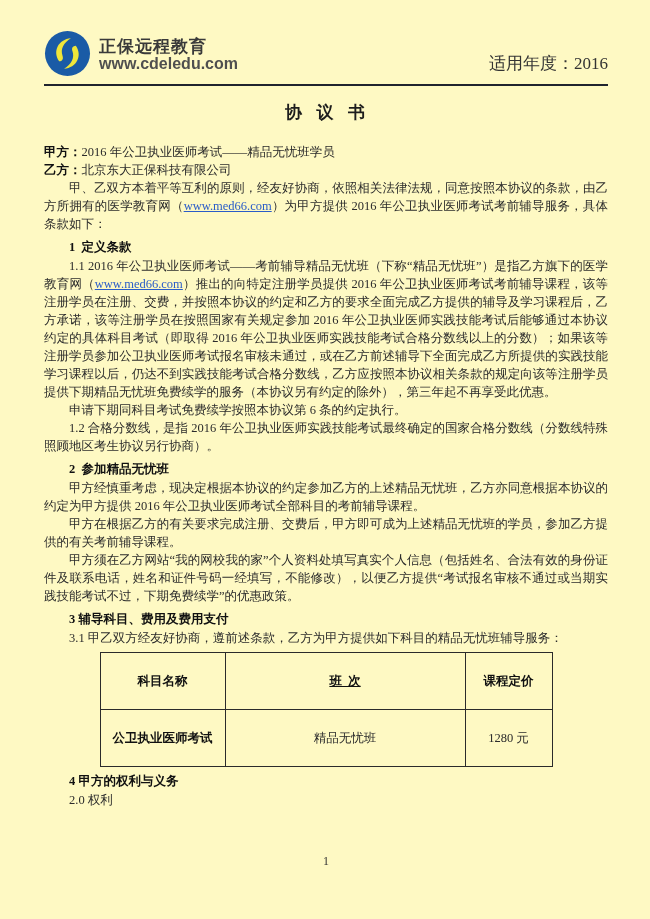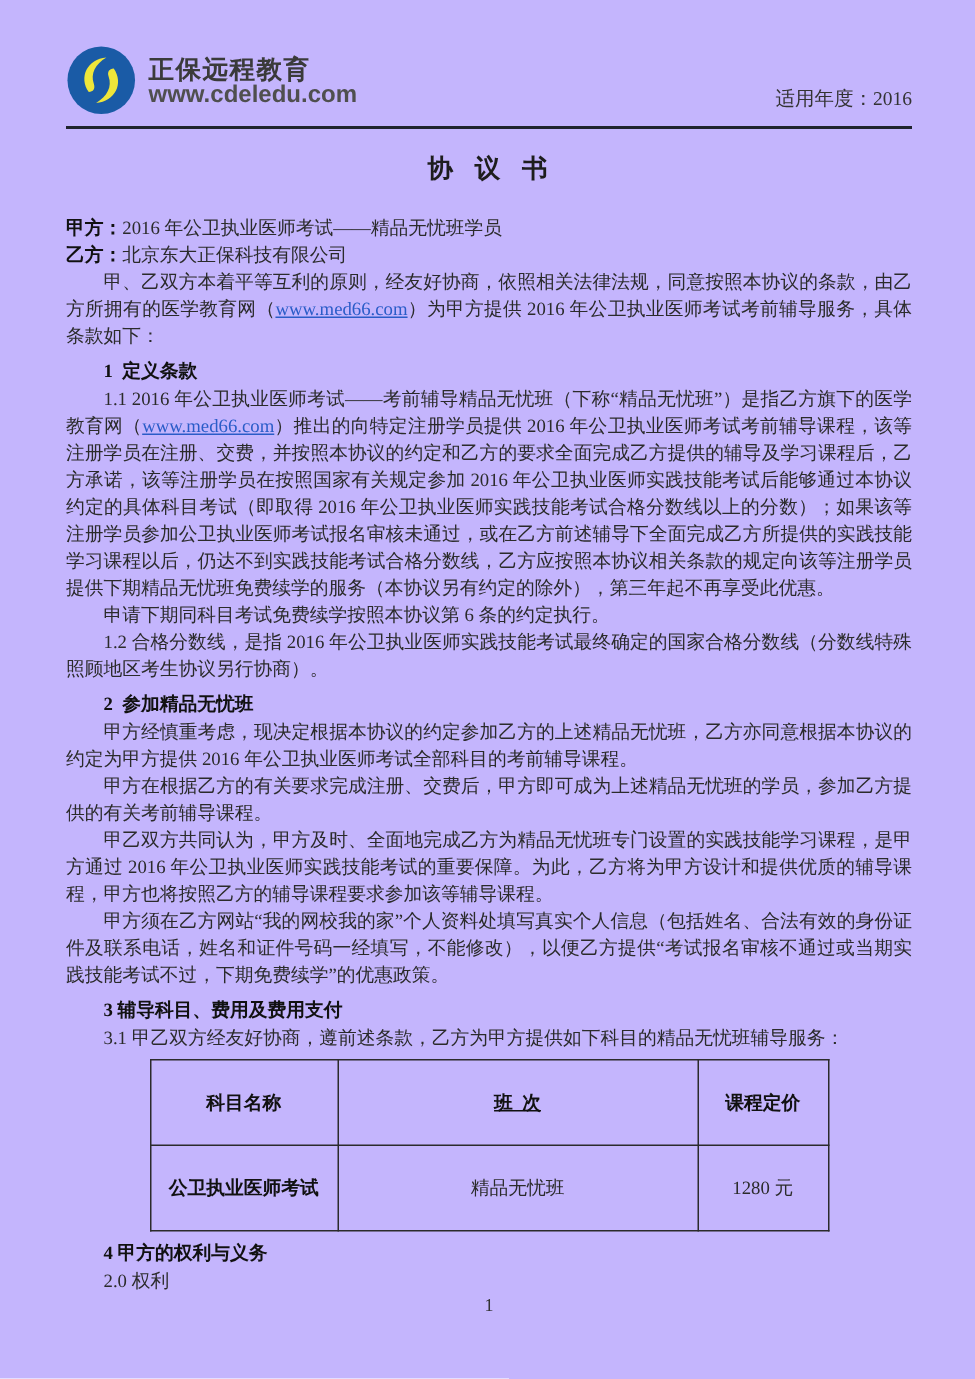--- a/index.html
+++ b/index.html
@@ -4,21 +4,21 @@
 <style>
   * { margin: 0; padding: 0; box-sizing: border-box; }
   html, body { background: #ffffff; }
   body {
     font-family: "Liberation Serif", "DejaVu Serif", serif;
     color: #2b2b2b;
   }
   .page {
     width: 650px;
     height: 919px;
-    background: #c4b5fd;
+    background: #fef9c3;
     padding: 30px 42px 0 44px;
     display: flex;
     flex-direction: column;
     overflow: hidden;
     position: relative;
   }
   
   .header {
     display: flex;
     justify-content: space-between;
@@ -28,21 +28,21 @@
   .logo-icon { width: 47px; height: 47px; flex: 0 0 auto; }
   .brand-name {
     font-family: "Liberation Sans", "DejaVu Sans", sans-serif;
     font-size: 17px; font-weight: bold; color: #3a3a3a; letter-spacing: 1px;
     line-height: 20px;
   }
   .brand-url {
     font-family: "Liberation Sans", "DejaVu Sans", sans-serif;
     font-size: 16px; font-weight: bold; color: #4f4f4f; line-height: 13px;
   }
-  .year-note { font-size: 13px; color: #333; padding-bottom: 2px; }
+  .year-note { font-size: 17px; color: #333; padding-bottom: 2px; }
   .rule { border-top: 2px solid #20242e; margin-top: 7px; }
   
   .doc-title {
     text-align: center;
     font-size: 17px;
     font-weight: bold;
     color: #1d1d1d;
     margin: 15px 0 19px;
     white-space: pre-wrap;
     letter-spacing: 2px;
@@ -130,21 +130,20 @@
     <p class="para indent"><span>1.1 2016 年公卫执业医师考试——考前辅导精品无忧班（下称“精品无忧班”）是指乙方旗下的医学教育网（</span><a class="link">www.med66.com</a><span>）推出的向特定注册学员提供 2016 年公卫执业医师考试考前辅导课程，该等注册学员在注册、交费，并按照本协议的约定和乙方的要求全面完成乙方提供的辅导及学习课程后，乙方承诺，该等注册学员在按照国家有关规定参加 2016 年公卫执业医师实践技能考试后能够通过本协议约定的具体科目考试（即取得 2016 年公卫执业医师实践技能考试合格分数线以上的分数）；如果该等注册学员参加公卫执业医师考试报名审核未通过，或在乙方前述辅导下全面完成乙方所提供的实践技能学习课程以后，仍达不到实践技能考试合格分数线，乙方应按照本协议相关条款的规定向该等注册学员提供下期精品无忧班免费续学的服务（本协议另有约定的除外），第三年起不再享受此优惠。</span></p>
 
     <p class="para indent">申请下期同科目考试免费续学按照本协议第 6 条的约定执行。</p>
 
     <p class="para indent">1.2 合格分数线，是指 2016 年公卫执业医师实践技能考试最终确定的国家合格分数线（分数线特殊照顾地区考生协议另行协商）。</p>
 
     <p class="sec-heading">2  参加精品无忧班</p>
 
     <p class="para indent">甲方经慎重考虑，现决定根据本协议的约定参加乙方的上述精品无忧班，乙方亦同意根据本协议的约定为甲方提供 2016 年公卫执业医师考试全部科目的考前辅导课程。</p>
     <p class="para indent">甲方在根据乙方的有关要求完成注册、交费后，甲方即可成为上述精品无忧班的学员，参加乙方提供的有关考前辅导课程。</p>
-    <p class="para indent">甲乙双方共同认为，甲方及时、全面地完成乙方为精品无忧班专门设置的实践技能学习课程，是甲方通过 2016 年公卫执业医师实践技能考试的重要保障。为此，乙方将为甲方设计和提供优质的辅导课程，甲方也将按照乙方的辅导课程要求参加该等辅导课程。</p>
     <p class="para indent">甲方须在乙方网站“我的网校我的家”个人资料处填写真实个人信息（包括姓名、合法有效的身份证件及联系电话，姓名和证件号码一经填写，不能修改），以便乙方提供“考试报名审核不通过或当期实践技能考试不过，下期免费续学”的优惠政策。</p>
 
     <p class="sec-heading">3 辅导科目、费用及费用支付</p>
 
     <p class="para indent">3.1 甲乙双方经友好协商，遵前述条款，乙方为甲方提供如下科目的精品无忧班辅导服务：</p>
 
     <table class="fee-table">
       <thead>
         <tr>
           <th class="col-subject">科目名称</th>

